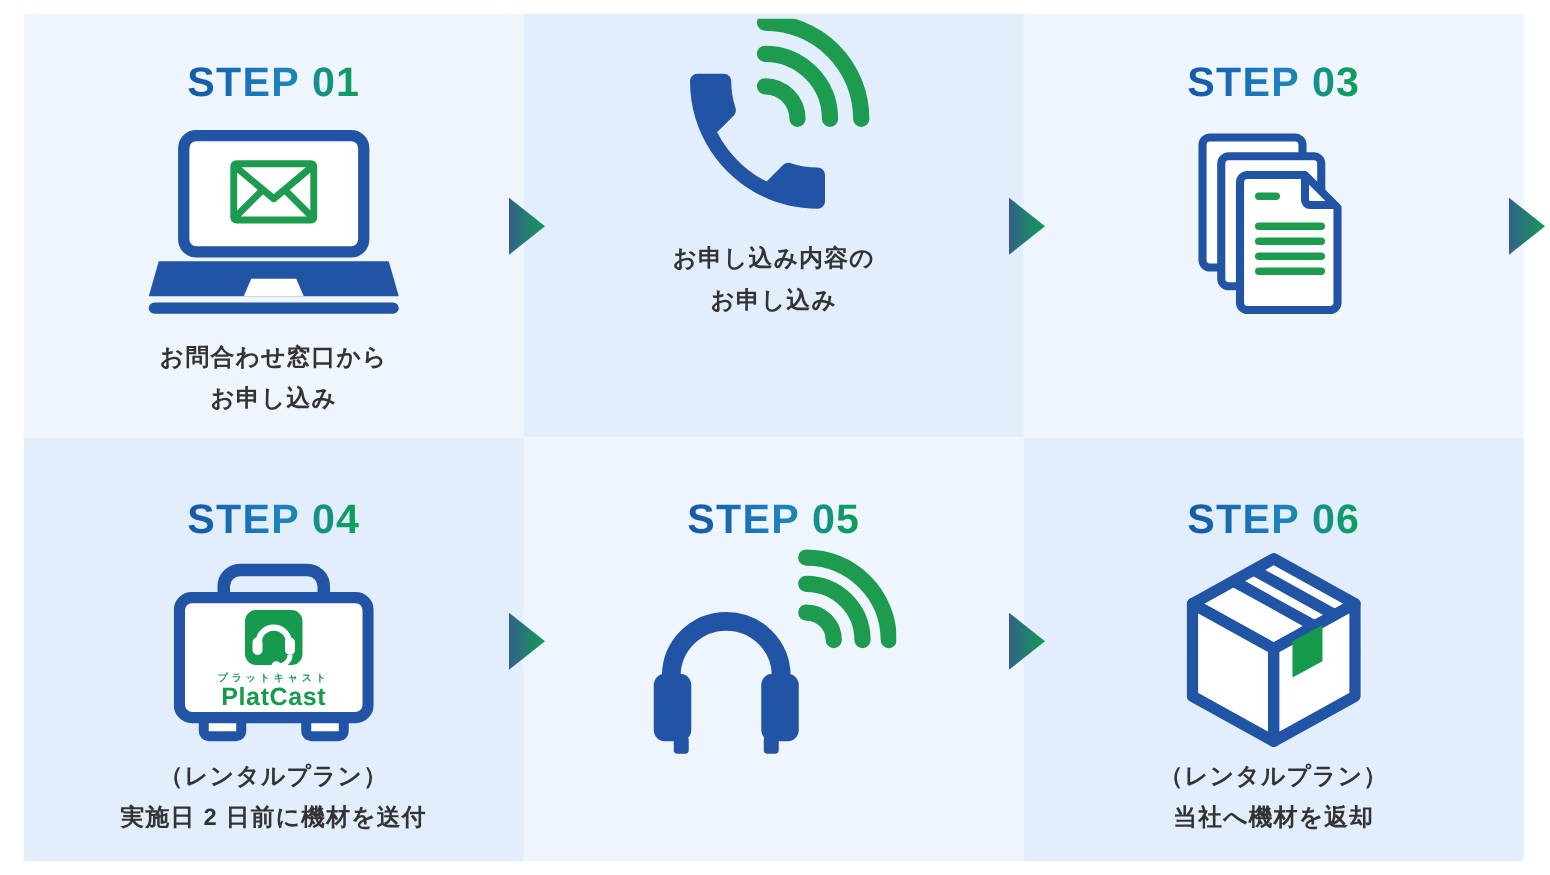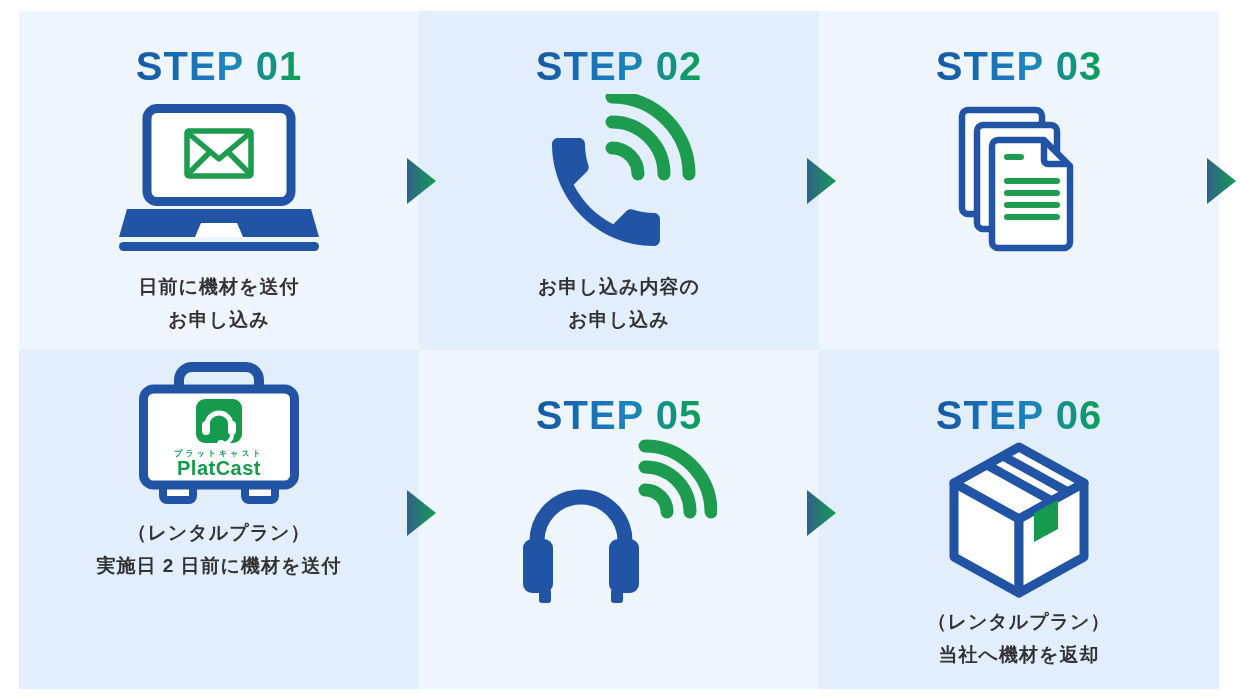--- a/index.html
+++ b/index.html
@@ -11,21 +11,21 @@
   .flow{
     position:absolute;left:19px;top:11px;width:1200px;height:678px;
     display:grid;grid-template-columns:repeat(3,400px);grid-auto-rows:339px;
   }
   .card{position:relative;display:flex;flex-direction:column;align-items:center;}
   .card:nth-child(odd){background:#eff5fd;}
   .card:nth-child(even){background:#e3eefd;}
   .title-row{text-align:center;margin-top:33px;height:46px;line-height:44px;}
   .card:nth-child(n+4) .title-row{margin-top:43px;}
   .step-title{
-    display:inline-block;font-size:40px;font-weight:700;letter-spacing:1px;
+    display:inline-block;font-size:33px;font-weight:700;letter-spacing:1px;
     background:linear-gradient(90deg,#1558a5 0%,#1d82c0 55%,#0da053 100%);
     -webkit-background-clip:text;background-clip:text;color:transparent;
   }
   .icon-box{height:178px;display:flex;align-items:center;justify-content:center;}
   .card:nth-child(n+4) .icon-box{height:164px;}
   .caption{
     margin-top:2px;text-align:center;font-size:19px;line-height:33px;
     font-weight:700;color:#333333;letter-spacing:1px;
   }
   .arrow{
@@ -53,27 +53,26 @@
           <path d="M71 29 L102 55 L133 29"></path>
           <path d="M71 70 L93 48"></path>
             <path d="M133 70 L111 48"></path>
         </g>
         <path d="M10 105 L194 105 L202 133 L2 133 Z" fill="#2254a6"></path>
         <path d="M84 119 L120 119 L126 133 L78 133 Z" fill="#ffffff"></path>
         <rect x="2" y="138" width="200" height="9" rx="4.5" fill="#2254a6"></rect>
       </svg>
     </div>
     <div class="caption">
-      <div>日前に機材を送付</div>
+      <div>お問合わせ窓口から</div>
       <div>お申し込み</div>
     </div>
   </div>
 
   <div class="card">
-    <div class="title-row"><span class="step-title">STEP 02</span></div>
     <div class="icon-box">
       <svg width="170" height="170" viewBox="0 0 170 170">
         <g transform="translate(0,26) scale(6)">
           <path d="M6.62 10.79c1.44 2.83 3.76 5.14 6.59 6.59l2.2-2.21c.27-.27.67-.36 1.02-.24 1.12.37 2.33.57 3.57.57.55 0 1 .45 1 1V20c0 .55-.45 1-1 1-9.39 0-17-7.61-17-17 0-.55.45-1 1-1h3.5c.55 0 1 .45 1 1 0 1.25.2 2.45.57 3.57.11.35.03.74-.25 1.02l-2.21 2.2z" fill="#2254a6"></path>
         </g>
         <g fill="none" stroke="#1d9b4f" stroke-width="13" stroke-linecap="round">
           <path d="M78 54 A26 26 0 0 1 104 80"></path>
           <path d="M78 28 A52 52 0 0 1 130 80"></path>
           <path d="M78 3 A77 77 0 0 1 155 80"></path>
         </g>
@@ -100,20 +99,21 @@
           <rect x="46" y="72" width="56" height="6" rx="3"></rect>
           <rect x="46" y="84" width="56" height="6" rx="3"></rect>
           <rect x="46" y="96" width="56" height="6" rx="3"></rect>
           <rect x="46" y="108" width="56" height="6" rx="3"></rect>
         </g>
       </svg>
     </div>
   </div>
 
   <div class="card">
+    <div class="title-row"><span class="step-title">STEP 04</span></div>
     <div class="icon-box">
       <svg width="160" height="146" viewBox="0 0 160 146">
         <path d="M40 30 v-9 a13 13 0 0 1 13 -13 h54 a13 13 0 0 1 13 13 v9" fill="none" stroke="#2254a6" stroke-width="10"></path>
         <rect x="24" y="126" width="30" height="15" rx="4" fill="#ffffff" stroke="#2254a6" stroke-width="8"></rect>
         <rect x="106" y="126" width="30" height="15" rx="4" fill="#ffffff" stroke="#2254a6" stroke-width="8"></rect>
         <rect x="4.5" y="30" width="151" height="96" rx="10" fill="#ffffff" stroke="#2254a6" stroke-width="9"></rect>
         <rect x="57" y="40" width="46" height="44" rx="9" fill="#169a4e"></rect>
         <path d="M68 66 a12 12 0 0 1 24 0" fill="none" stroke="#ffffff" stroke-width="5"></path>
         <rect x="63" y="62" width="8" height="14" rx="4" fill="#ffffff"></rect>
         <rect x="89" y="62" width="8" height="14" rx="4" fill="#ffffff"></rect>

